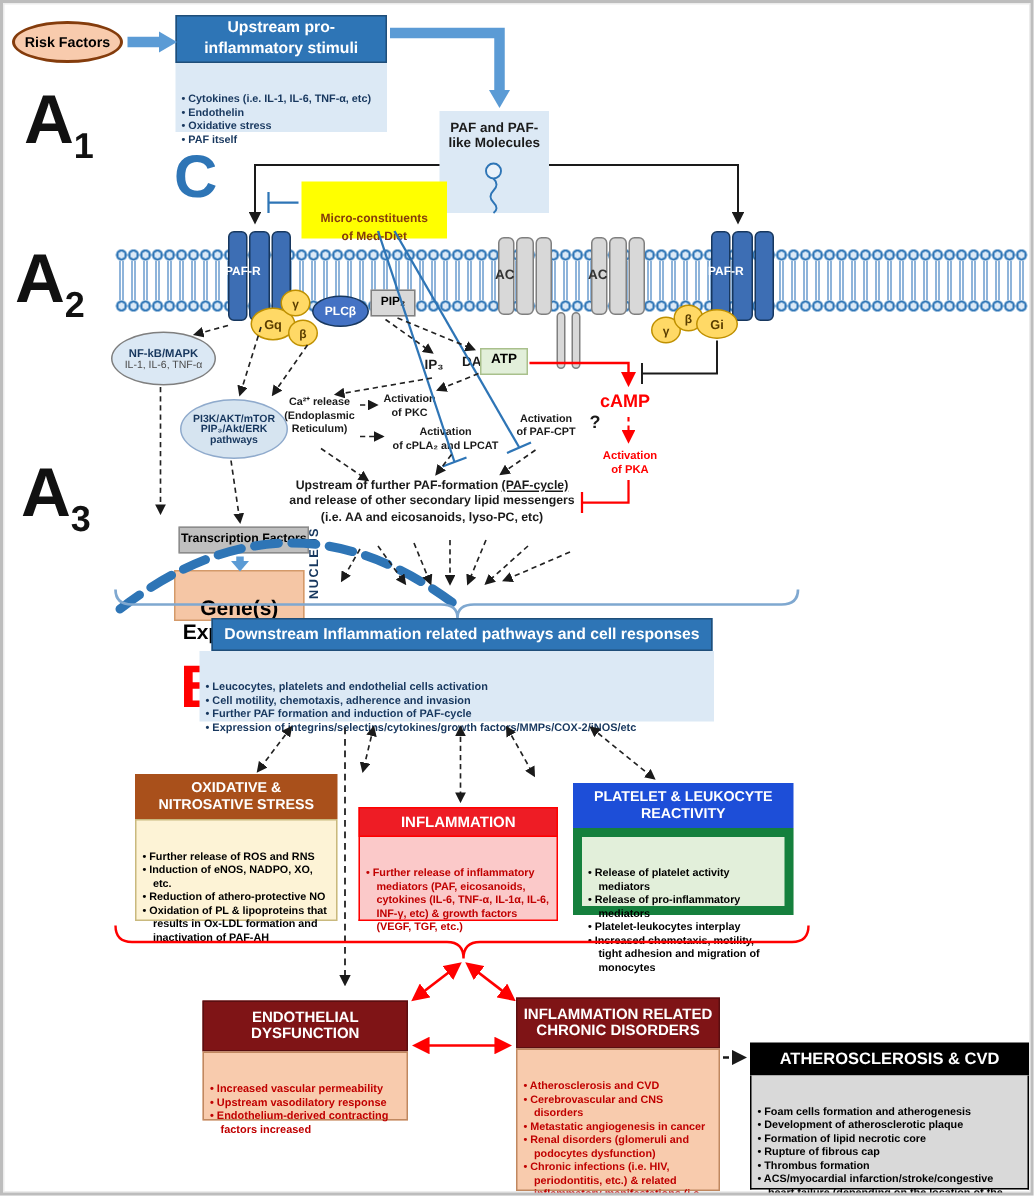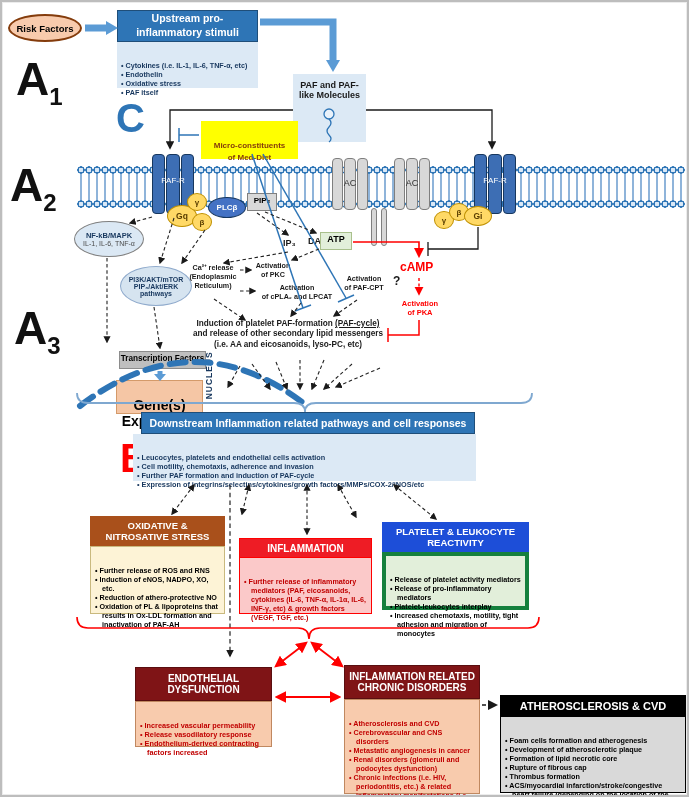--- a/index.html
+++ b/index.html
@@ -25,21 +25,21 @@
       radial-gradient(circle at 4px 5px,#dbe9f7 2.1px,#2e75b6 2.3px,#2e75b6 3.5px,rgba(0,0,0,0) 3.9px),
       radial-gradient(circle at 4px 5px,#dbe9f7 2.1px,#2e75b6 2.3px,#2e75b6 3.5px,rgba(0,0,0,0) 3.9px),
       repeating-linear-gradient(90deg,rgba(0,0,0,0) 0 2.6px,#8fb4da 2.6px 3.6px,rgba(0,0,0,0) 3.6px 4.4px,#8fb4da 4.4px 5.4px,rgba(0,0,0,0) 5.4px 8px);
     background-size:8px 10px,8px 10px,100% 26px;
     background-position:0 0,0 100%,0 9px;
     background-repeat:repeat-x,repeat-x,no-repeat;}
   .receptor{position:absolute;display:flex;gap:1px;justify-content:center;align-items:stretch}
   .receptor .bar{flex:1;border-radius:4px}
   .recep-blue .bar{background:#3d6eb4;border:1px solid #17375e}
   .recep-gray .bar{background:#d8d8d8;border:1px solid #7f7f7f}
-  .recep-label{position:absolute;width:100%;text-align:center;font-weight:normal}
+  .recep-label{position:absolute;width:100%;font-weight:bold}
   .gprot{position:absolute;border-radius:50%;background:#ffd966;border:1px solid #bf9000;
          display:flex;align-items:center;justify-content:center;font-weight:bold;color:#5a3e00}
   svg.overlay{position:absolute;left:0;top:0;pointer-events:none}
 </style>
 </head>
 <body>
 
 <div id="stage">
 
   <div class="bigA" style="left:14px;top:54px"><span>A</span><sub>1</sub></div>
@@ -151,21 +151,21 @@
 
   <div class="panel ctr" style="left:318px;top:230px;width:32px;height:18px;background:#e2efda;border:1px solid #a9c08c;font-size:9px;padding:1px 0">ATP</div>
 
   <div class="t" style="left:398px;top:258px;font-size:12px;color:#ff0000">cAMP</div>
   <div class="t ctr" style="left:392px;top:297px;width:52px;font-size:7.5px;color:#ff0000">
     <div>Activation</div>
     <div>of PKA</div>
   </div>
 
   <div class="t ctr" style="left:190px;top:317px;width:192px;font-size:8.2px">
-    <div><span>Induction of platelet PAF-formation </span><span style="text-decoration:underline">(PAF-cycle)</span></div>
+    <div><span>Upstream of further PAF-formation </span><span style="text-decoration:underline">(PAF-cycle)</span></div>
     <div>and release of other secondary lipid messengers</div>
     <div>(i.e. AA and eicosanoids, lyso-PC, etc)</div>
   </div>
 
   <div class="panel ctr" style="left:117px;top:349px;width:87px;height:18px;background:#bfbfbf;border:1px solid #8c8c8c;font-size:8.2px;padding:2px 0">Transcription Factors</div>
   <div class="panel ctr" style="left:114px;top:378px;width:87px;height:19px;background:#f5c6a5;border:1px solid #d49a6a;font-size:14px;padding:16px 0">Gene(s) Expression</div>
   <div class="t ctr" style="left:180px;top:368px;width:54px;font-size:8.5px;color:#17375e;letter-spacing:1px;transform:rotate(-90deg)">NUCLEUS</div>
 
   <div class="hdr" style="left:139px;top:410px;width:334px;height:22px;background:#2e75b6;border:1px solid #1f4e79;font-size:10.5px">
     <span>Downstream Inflammation related pathways and cell responses</span>
@@ -192,34 +192,34 @@
     <span>INFLAMMATION</span>
   </div>
   <div class="panel" style="left:237px;top:556px;width:133px;height:56px;background:#fbc9c9;border:1.5px solid #ff0000;border-top:none;font-size:7.2px;color:#c00000">
     <div class="bl">• Further release of inflammatory mediators (PAF, eicosanoids, cytokines (IL-6, TNF-α, IL-1α, IL-6, INF-γ, etc) &amp; growth factors (VEGF, TGF, etc.)</div>
   </div>
 
   <div class="hdr" style="left:380px;top:520px;width:147px;height:30px;background:#1d4ed8;font-size:9.5px">
     <span>PLATELET &amp; LEUKOCYTE</span>
     <span>REACTIVITY</span>
   </div>
-  <div class="panel" style="left:380px;top:550px;width:147px;height:58px;background:#e2efda;border:4px solid #15803d;font-size:7.2px">
+  <div class="panel" style="left:380px;top:550px;width:147px;height:58px;background:#e2efda;border:6px solid #15803d;font-size:7.2px">
     <div class="bl">• Release of platelet activity mediators</div>
     <div class="bl">• Release of pro-inflammatory mediators</div>
     <div class="bl">• Platelet-leukocytes interplay</div>
     <div class="bl">• Increased chemotaxis, motility, tight adhesion and migration of monocytes</div>
   </div>
 
   <div class="hdr" style="left:133px;top:665px;width:137px;height:34px;background:#7f1416;border:1px solid #5a0e10;font-size:10px">
     <span>ENDOTHELIAL</span>
     <span>DYSFUNCTION</span>
   </div>
   <div class="panel" style="left:133px;top:699px;width:137px;height:46px;background:#f8cbad;border:1px solid #c08860;font-size:7.3px;color:#c00000">
     <div class="bl">• Increased vascular permeability</div>
-    <div class="bl">• Release vasodilatory response</div>
+    <div class="bl">• Upstream vasodilatory response</div>
     <div class="bl">• Endothelium-derived contracting factors increased</div>
   </div>
 
   <div class="hdr" style="left:342px;top:663px;width:136px;height:34px;background:#7f1416;border:1px solid #5a0e10;font-size:10px">
     <span>INFLAMMATION RELATED</span>
     <span>CHRONIC DISORDERS</span>
   </div>
   <div class="panel" style="left:342px;top:697px;width:136px;height:95px;background:#f8cbad;border:1px solid #c08860;font-size:7.2px;color:#c00000">
     <div class="bl">• Atherosclerosis and CVD</div>
     <div class="bl">• Cerebrovascular and CNS disorders</div>

